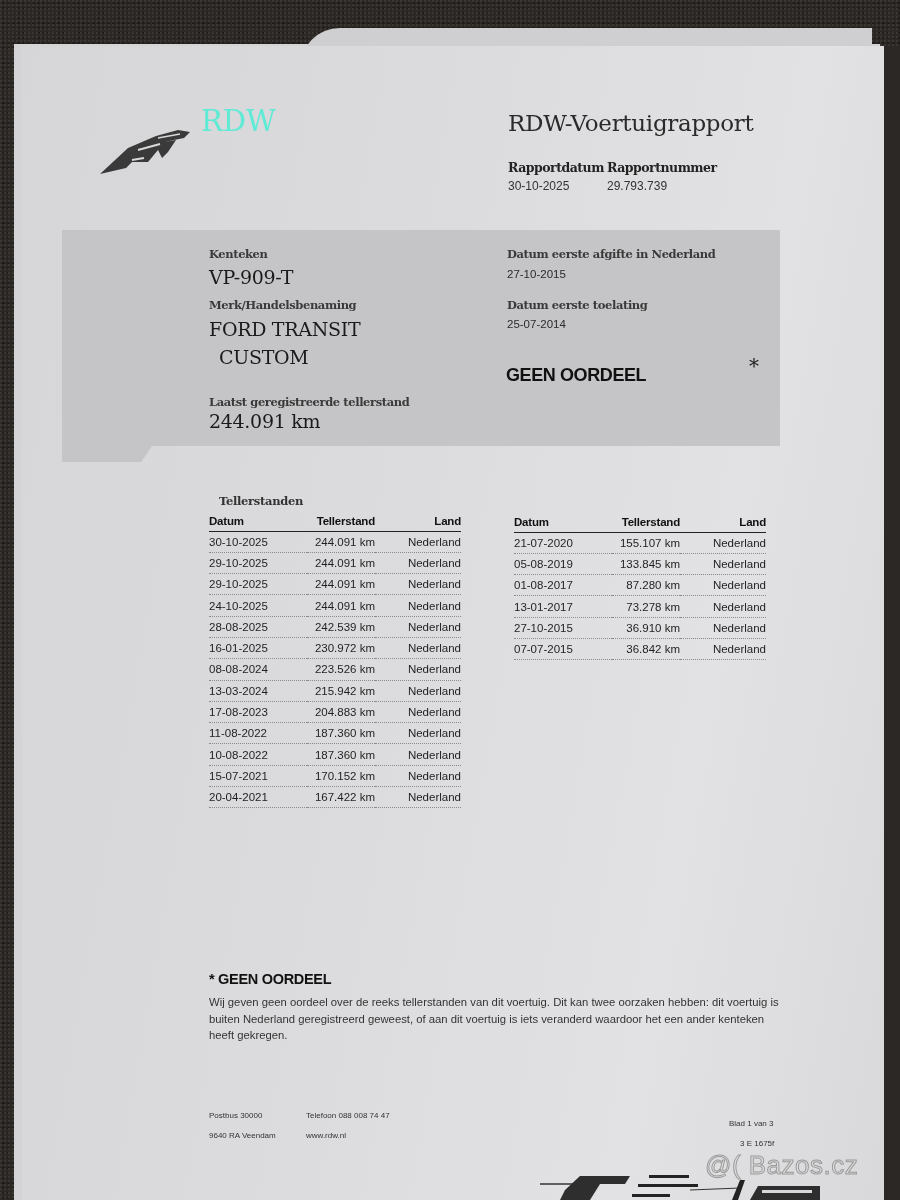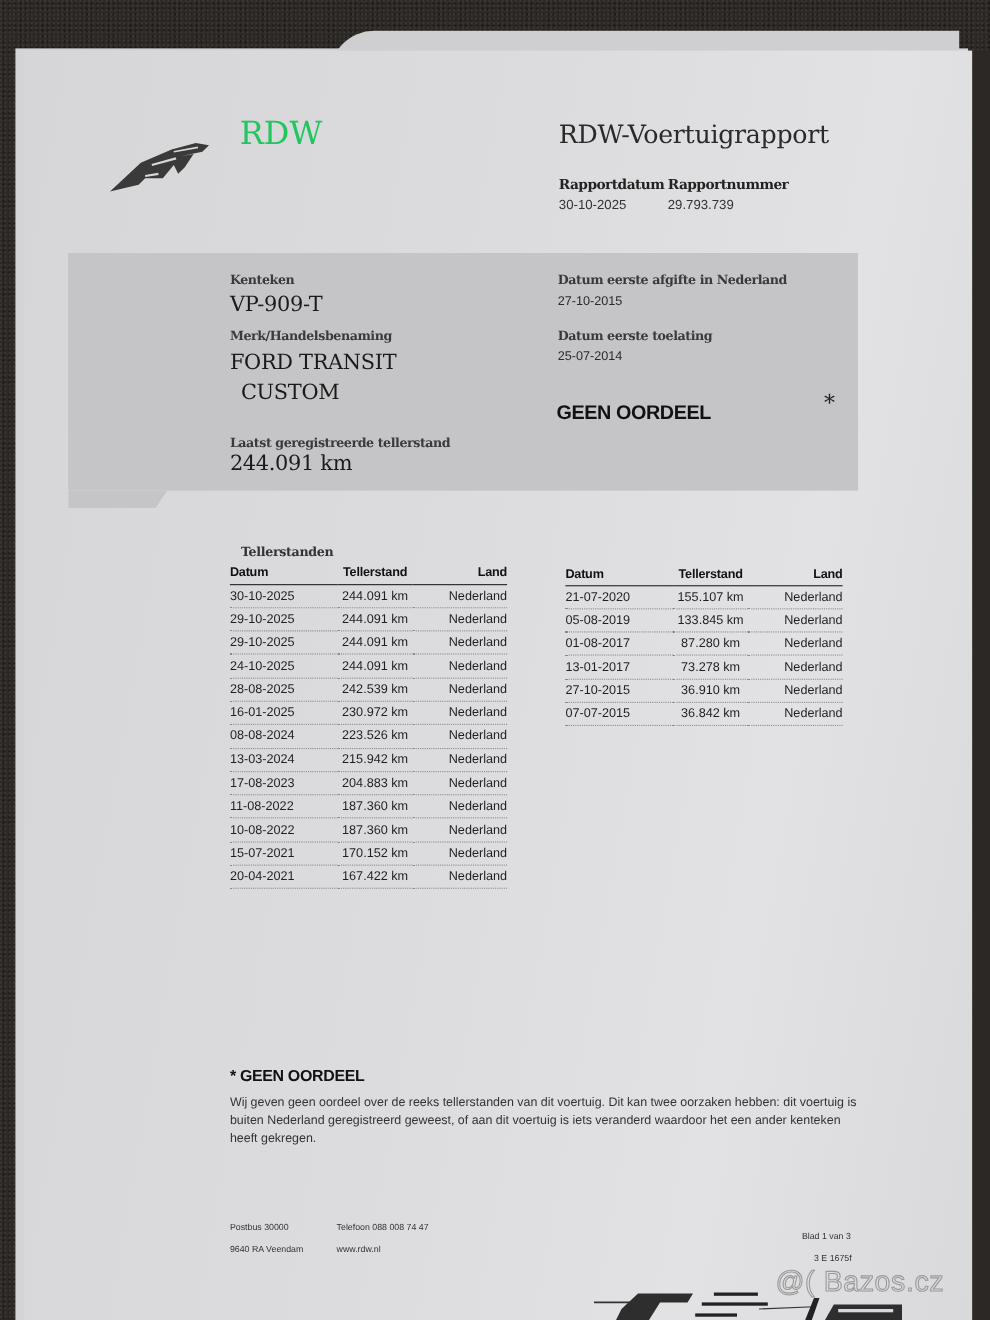--- a/index.html
+++ b/index.html
@@ -22,22 +22,22 @@
       position: absolute; left: 300px; top: 28px; width: 572px; height: 40px;
       background: #cfcfd1;
       border-radius: 40px 0 0 0;
     }
     .sheet {
       position: absolute; left: 22px; top: 46px; width: 862px; height: 1170px;
       background: linear-gradient(100deg, #d6d6d8 0%, #dcdcde 45%, #e2e2e4 75%, #d9d9db 100%);
     }
     .logo-mark { position: absolute; left: 98px; top: 122px; width: 94px; height: 54px; }
     .logo-text {
-      position: absolute; left: 218px; top: 104px;
-      font-family: "DejaVu Serif", serif; font-size: 29px; color: #22c55e;
+      position: absolute; left: 201px; top: 104px;
+      font-family: "DejaVu Serif", serif; font-size: 29px; color: #5eead4;
     }
     .report-title {
       position: absolute; left: 508px; top: 110px;
       font-family: "DejaVu Serif", serif; font-size: 23px; color: #2a2a2a; letter-spacing: -0.3px;
     }
     .meta-label {
       position: absolute; top: 160px; font-family: "DejaVu Serif", serif;
       font-size: 12.5px; font-weight: bold; color: #222; letter-spacing: -0.5px;
     }
     .meta-value { position: absolute; top: 179px; font-size: 12px; color: #333; }
@@ -77,21 +77,21 @@
       position: absolute; border-collapse: collapse; font-size: 11.5px; color: #1f1f1f;
     }
     table.odo th {
       font-size: 11.5px; font-weight: bold; color: #111; padding: 0 0 2px 0;
       border-bottom: 1.5px solid #222; height: 18px; letter-spacing: -0.2px;
     }
     table.odo td {
       height: 21.3px; border-bottom: 1px dotted #8a8a8a; padding: 0; white-space: nowrap;
     }
     table.odo .c-date { text-align: left; width: 98px; }
-    table.odo .c-km { text-align: center; width: 68px; }
+    table.odo .c-km { text-align: right; width: 68px; }
     table.odo .c-land { text-align: right; width: 86px; margin-left: 18px; }
     #table-left { left: 209px; top: 513px; }
     #table-right { left: 514px; top: 514px; }
 
     .note-title {
       position: absolute; left: 209px; top: 971px; font-size: 14.5px; font-weight: bold;
       color: #111; letter-spacing: -0.3px;
     }
     .note-body {
       position: absolute; left: 209px; top: 994px; width: 575px; font-size: 11.3px;

